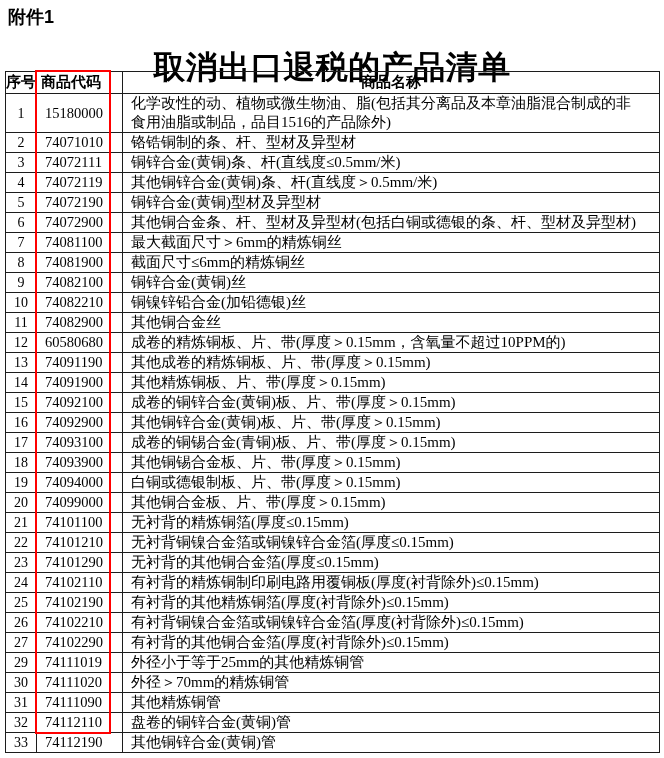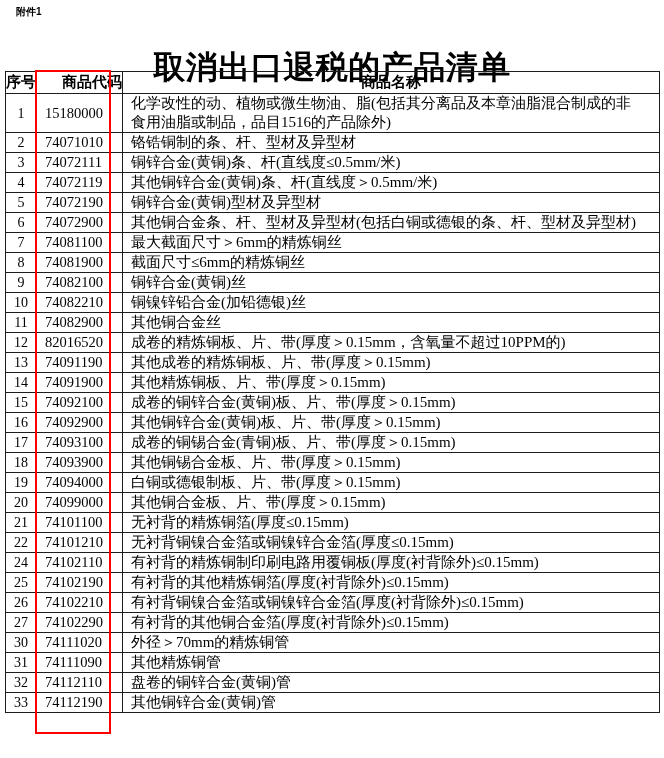--- a/index.html
+++ b/index.html
@@ -5,22 +5,22 @@
   html, body { margin: 0; padding: 0; }
   body {
     width: 664px; height: 758px;
     overflow: hidden;
     background: #ffffff;
     position: relative;
     color: #000;
     font-family: "Liberation Serif", "DejaVu Serif", serif;
   }
   .attachment {
-    position: absolute; left: 16px; top: 5px;
-    font-size: 10px; font-weight: bold;
+    position: absolute; left: 8px; top: 5px;
+    font-size: 18px; font-weight: bold;
     font-family: "Liberation Sans", "DejaVu Sans", sans-serif;
   }
   .title {
     position: absolute; top: 25px; left: 0; width: 664px;
     text-align: center;
     font-size: 32px; font-weight: bold; letter-spacing: 0.5px;
   }
   table.products {
     position: absolute; left: 5px; top: 71px;
     width: 654px;
@@ -28,21 +28,21 @@
   }
   .products th, .products td {
     border: 1px solid #1c1c1c;
     padding: 0;
     overflow: hidden;
   }
   .products thead tr { height: 22px; }
   .products tbody tr { height: 18.8px; }
   .products th { font-size: 15px; font-weight: bold; }
   th.h-index { text-align: center; margin-left: 24px; }
-  th.h-code  { text-align: right; padding-left: 4px; }
+  th.h-code  { text-align: left; padding-left: 4px; }
   th.h-name  { text-align: center; }
   .products td { font-size: 15px; line-height: 19px; vertical-align: middle; }
   td.c-index { text-align: center; font-size: 14px; }
   td.c-code  { padding-left: 8px; font-size: 14.5px; }
   td.c-name  { padding-left: 8px; padding-right: 22px; word-break: break-all; }
   .annotation-box {
     position: absolute;
     border: 2px solid #ff0000;
     pointer-events: none;
     z-index: 5;
@@ -120,21 +120,21 @@
     <td class="c-code">74082210</td>
     <td class="c-name">铜镍锌铅合金(加铅德银)丝</td>
   </tr>
       <tr>
     <td class="c-index">11</td>
     <td class="c-code">74082900</td>
     <td class="c-name">其他铜合金丝</td>
   </tr>
       <tr>
     <td class="c-index">12</td>
-    <td class="c-code">82016520</td>
+    <td class="c-code">60580680</td>
     <td class="c-name">成卷的精炼铜板、片、带(厚度＞0.15mm，含氧量不超过10PPM的)</td>
   </tr>
       <tr>
     <td class="c-index">13</td>
     <td class="c-code">74091190</td>
     <td class="c-name">其他成卷的精炼铜板、片、带(厚度＞0.15mm)</td>
   </tr>
       <tr>
     <td class="c-index">14</td>
     <td class="c-code">74091900</td>
@@ -174,40 +174,50 @@
     <td class="c-index">21</td>
     <td class="c-code">74101100</td>
     <td class="c-name">无衬背的精炼铜箔(厚度≤0.15mm)</td>
   </tr>
       <tr>
     <td class="c-index">22</td>
     <td class="c-code">74101210</td>
     <td class="c-name">无衬背铜镍合金箔或铜镍锌合金箔(厚度≤0.15mm)</td>
   </tr>
       <tr>
+    <td class="c-index">23</td>
+    <td class="c-code">74101290</td>
+    <td class="c-name">无衬背的其他铜合金箔(厚度≤0.15mm)</td>
+  </tr>
+      <tr>
     <td class="c-index">24</td>
     <td class="c-code">74102110</td>
     <td class="c-name">有衬背的精炼铜制印刷电路用覆铜板(厚度(衬背除外)≤0.15mm)</td>
   </tr>
       <tr>
     <td class="c-index">25</td>
     <td class="c-code">74102190</td>
     <td class="c-name">有衬背的其他精炼铜箔(厚度(衬背除外)≤0.15mm)</td>
   </tr>
       <tr>
     <td class="c-index">26</td>
     <td class="c-code">74102210</td>
     <td class="c-name">有衬背铜镍合金箔或铜镍锌合金箔(厚度(衬背除外)≤0.15mm)</td>
   </tr>
       <tr>
     <td class="c-index">27</td>
     <td class="c-code">74102290</td>
     <td class="c-name">有衬背的其他铜合金箔(厚度(衬背除外)≤0.15mm)</td>
   </tr>
       <tr>
+    <td class="c-index">29</td>
+    <td class="c-code">74111019</td>
+    <td class="c-name">外径小于等于25mm的其他精炼铜管</td>
+  </tr>
+      <tr>
     <td class="c-index">30</td>
     <td class="c-code">74111020</td>
     <td class="c-name">外径＞70mm的精炼铜管</td>
   </tr>
       <tr>
     <td class="c-index">31</td>
     <td class="c-code">74111090</td>
     <td class="c-name">其他精炼铜管</td>
   </tr>
       <tr>

